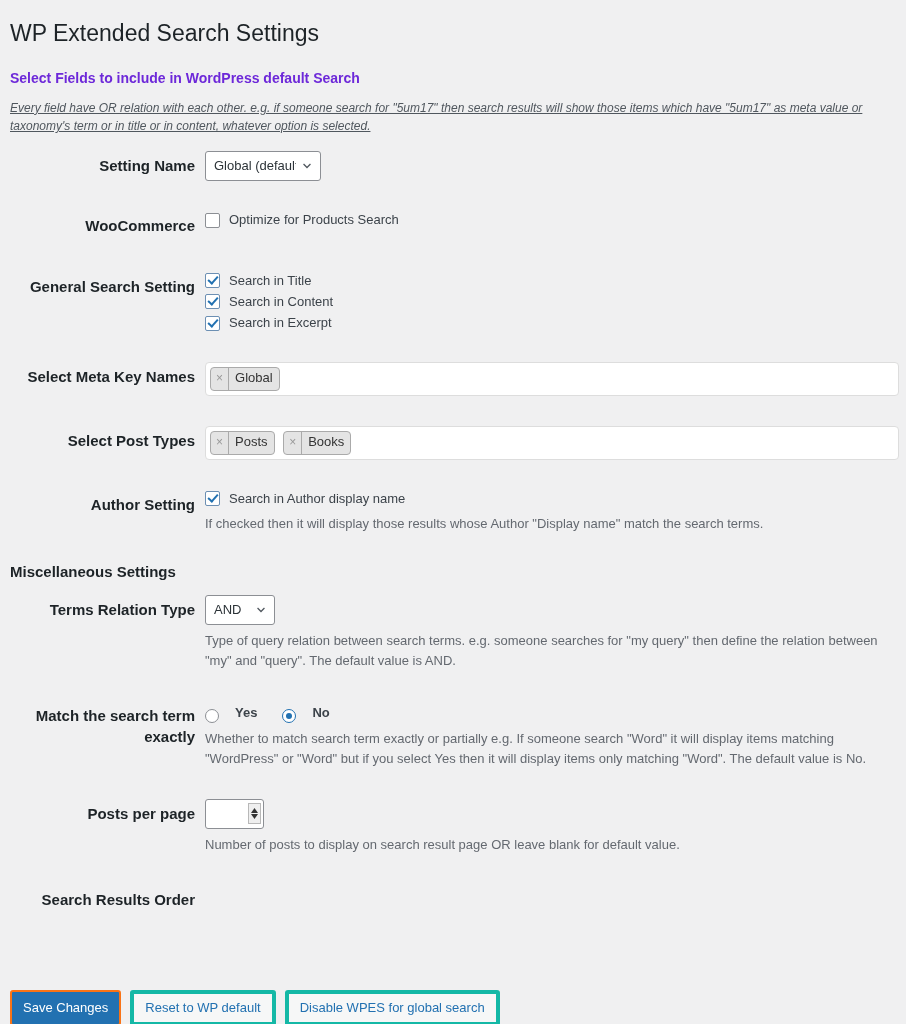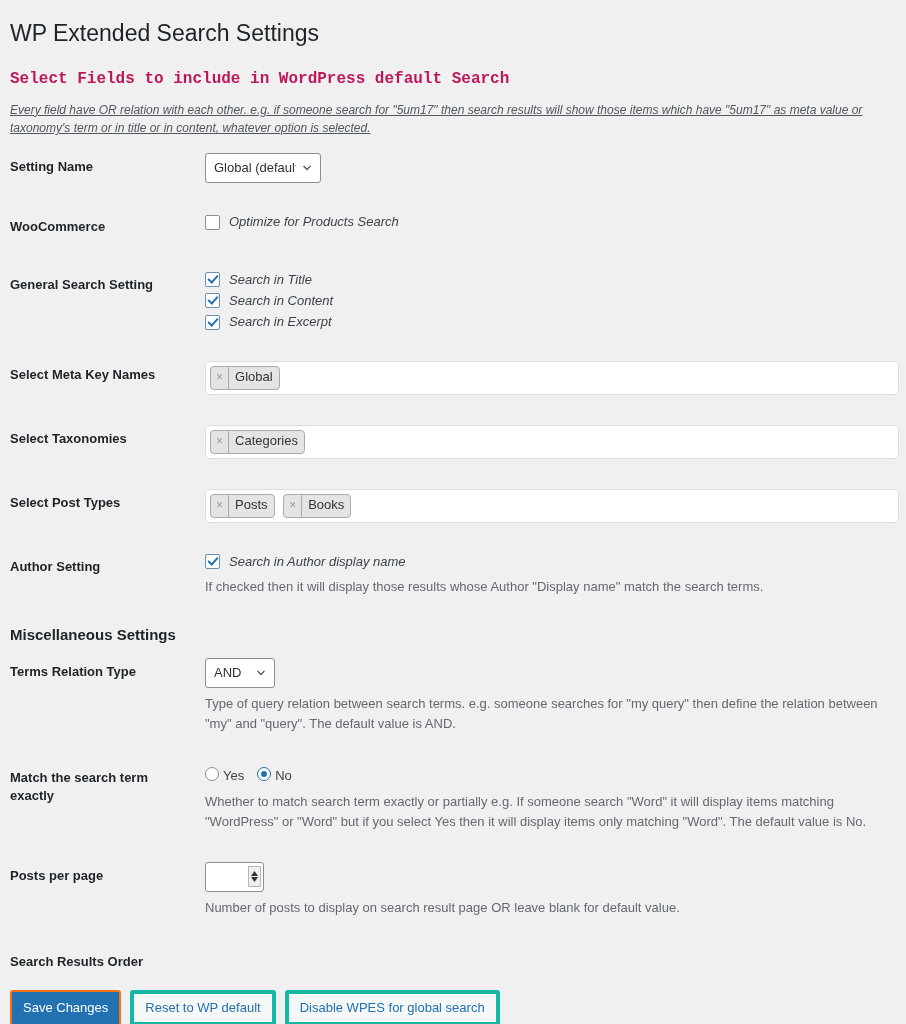--- a/index.html
+++ b/index.html
@@ -23,26 +23,25 @@
   }
   h1.page-title {
     font-size: 23px;
     font-weight: 400;
     line-height: 1.3;
     margin: 0;
     padding: 9px 0 4px 0;
     color: #1d2327;
   }
   h2.section-title {
-    font-size: 16px;
+    font-size: 14px;
     font-weight: bold;
     margin: 17px 0 0 0;
     padding: 0;
-    color: #be185d;
-    font-family: Liberation Mono, monospace;
+    color: #6d28d9;
   }
   h2.misc-title {
     font-size: 15px;
     font-weight: bold;
     margin: 0;
     padding: 0;
     color: #1d2327;
   }
   p.intro {
     font-style: italic;
@@ -55,24 +54,24 @@
   }
 
   table.form-table {
     border-collapse: collapse;
     width: 896px;
     margin: 0;
     table-layout: fixed;
   }
   table.form-table th {
     width: 185px;
-    text-align: left;
+    text-align: right;
     vertical-align: top;
     font-weight: bold;
-    font-size: 13px;
+    font-size: 15px;
     line-height: 1.35;
     color: #1d2327;
     padding: 20px 10px 20px 0;
   }
   table.form-table td {
     vertical-align: top;
     padding: 15px 10px 15px 0;
     line-height: 1.4;
   }
   .desc {
@@ -184,28 +183,28 @@
     width: 4px;
     height: 8px;
     border: solid #2271b1;
     border-width: 0 2px 2px 0;
     transform: rotate(42deg);
   }
   .cb-label {
     font-size: 13px;
     color: #3c434a;
     cursor: pointer;
-    font-style: italic;
   }
 
   
   .radio-row {
     display: flex;
-    align-items: flex-start;
-    gap: 4px;
+    align-items: flex-end;
+    gap: 16px;
+    font-weight: bold;
   }
   .rbox {
     width: 14px;
     height: 14px;
     border: 1px solid #8c8f94;
     border-radius: 50%;
     background: #fff;
     display: inline-block;
     position: relative;
     flex: 0 0 auto;
@@ -370,31 +369,20 @@
         <td>
           <div class="s2">
             <span class="s2-chip">
               <span class="s2-x">×</span>
               <span class="s2-label">Global</span>
             </span>
           </div>
         </td>
       </tr>
 
-      <tr>
-        <th>Select Taxonomies</th>
-        <td>
-          <div class="s2">
-            <span class="s2-chip">
-              <span class="s2-x">×</span>
-              <span class="s2-label">Categories</span>
-            </span>
-          </div>
-        </td>
-      </tr>
 
       <tr>
         <th>Select Post Types</th>
         <td>
           <div class="s2">
             <span class="s2-chip">
               <span class="s2-x">×</span>
               <span class="s2-label">Posts</span>
             </span>
             <span class="s2-chip">

